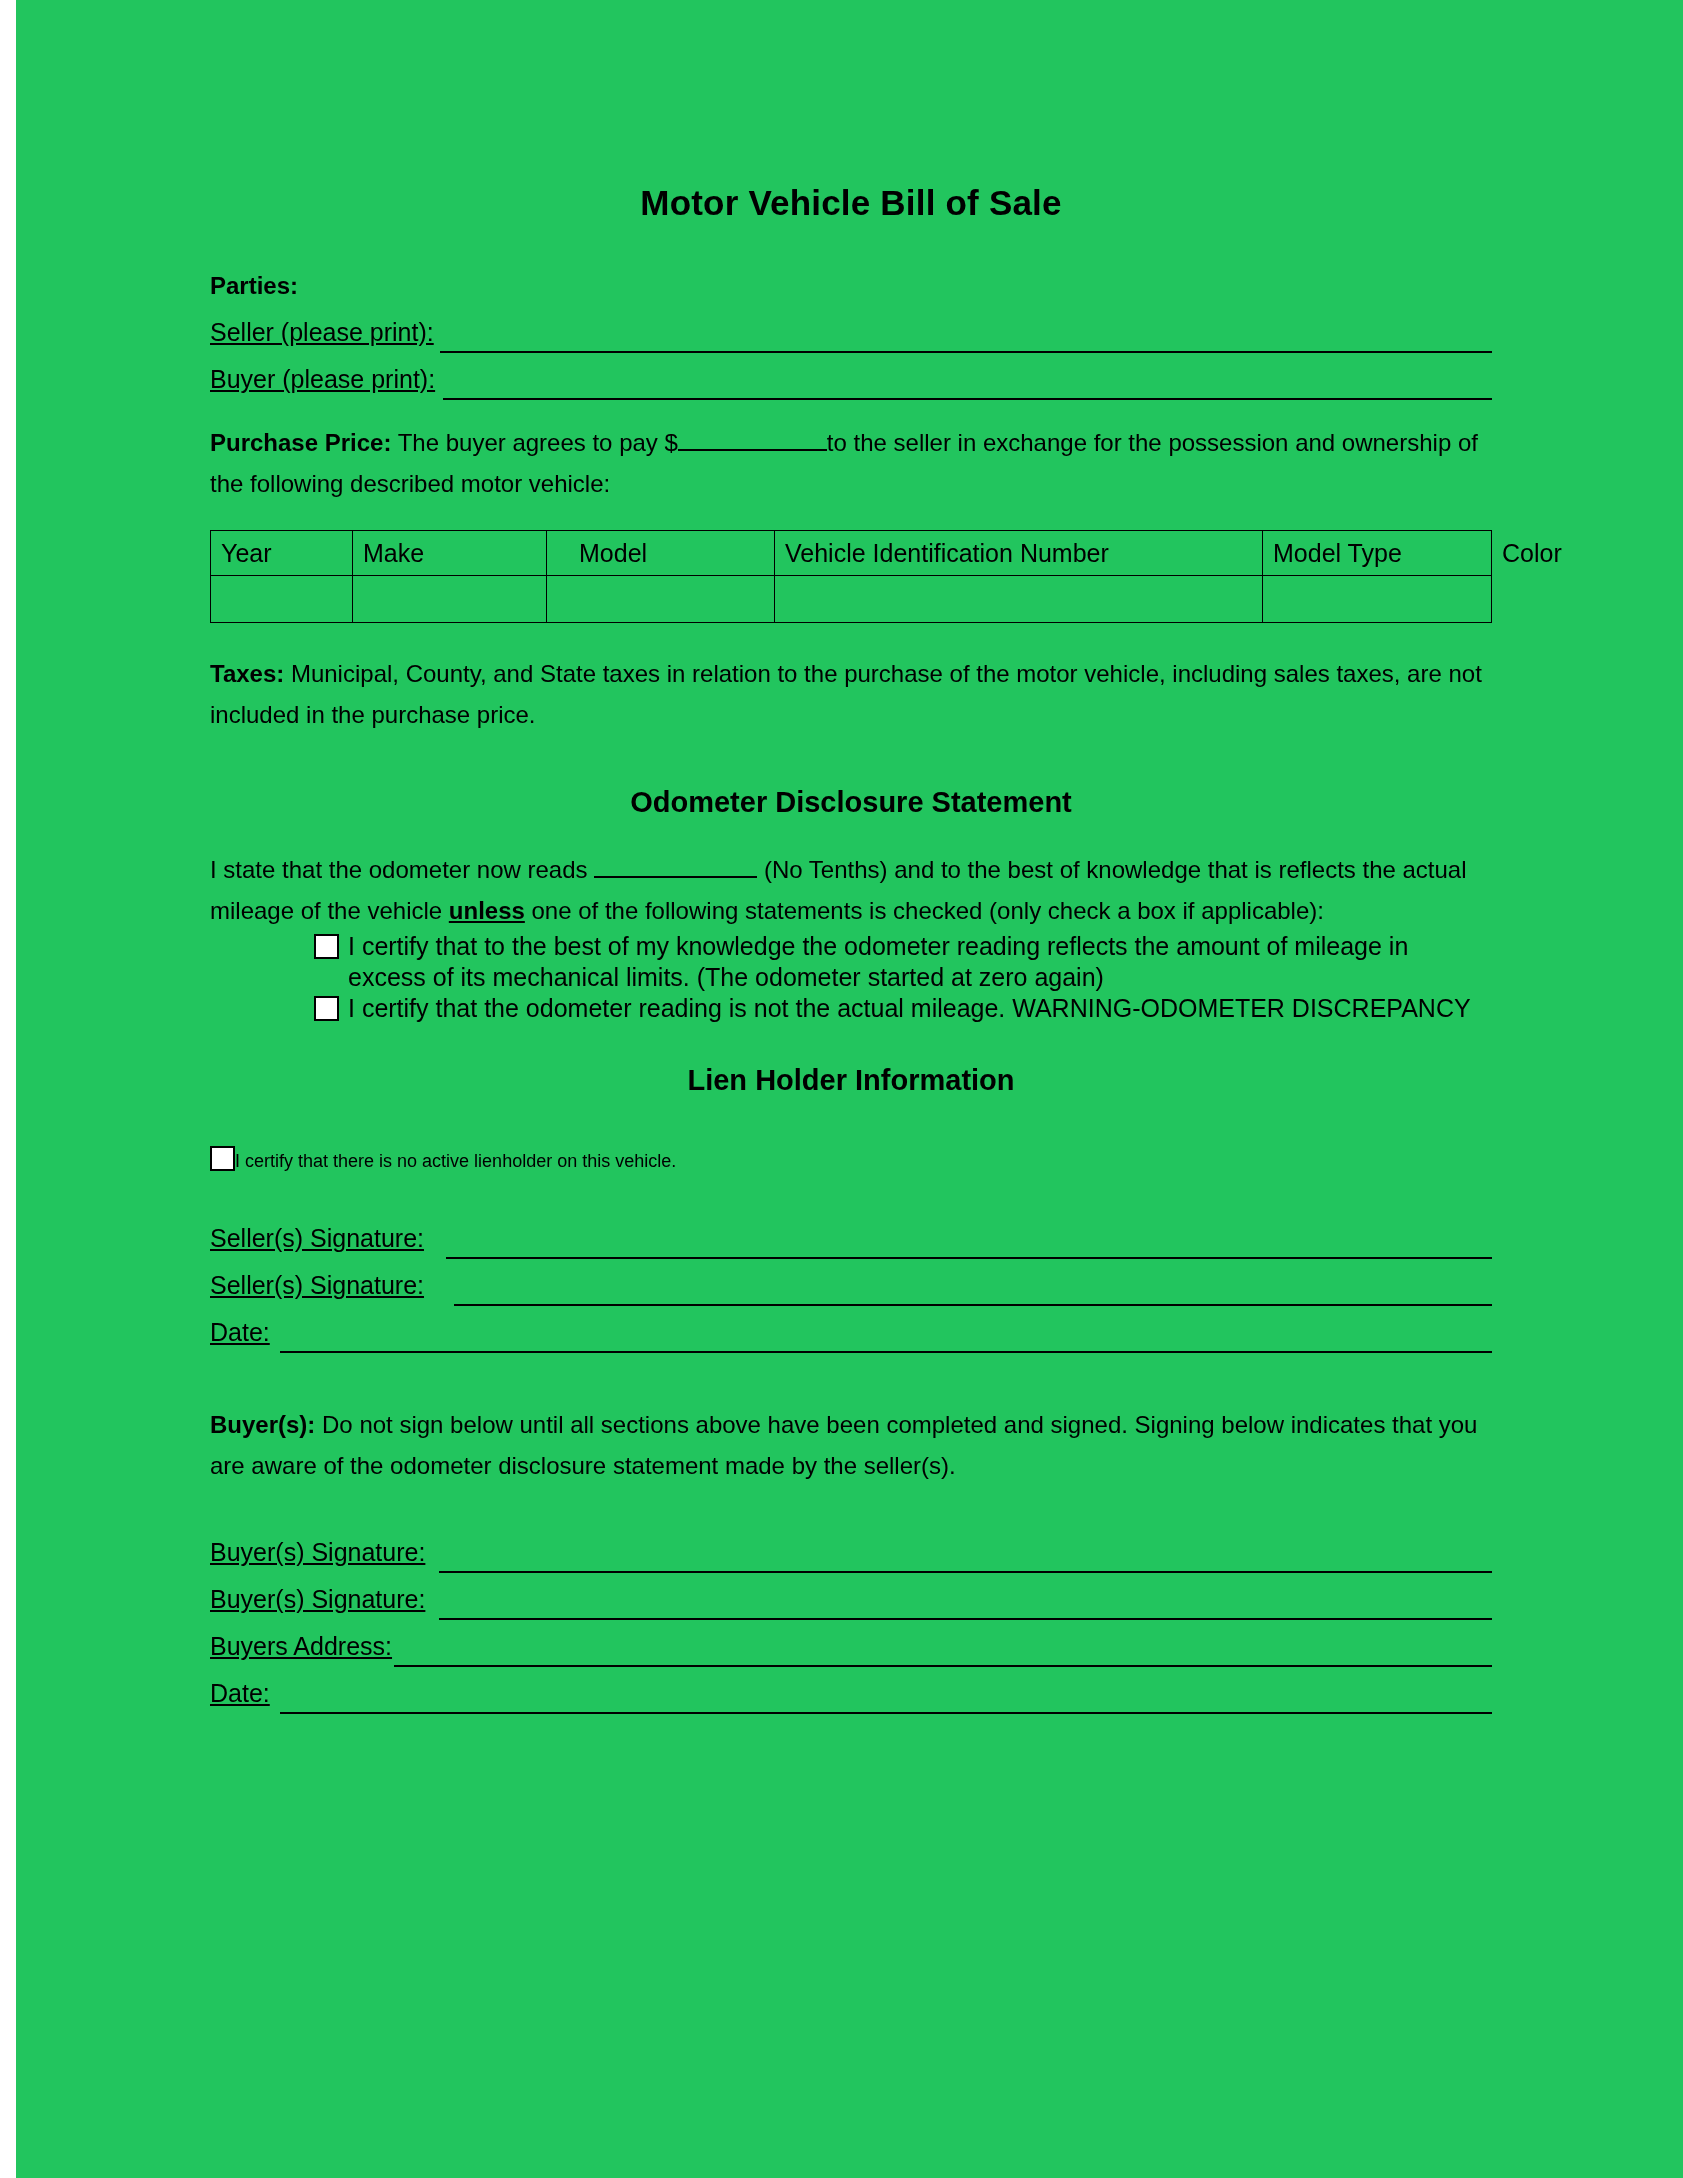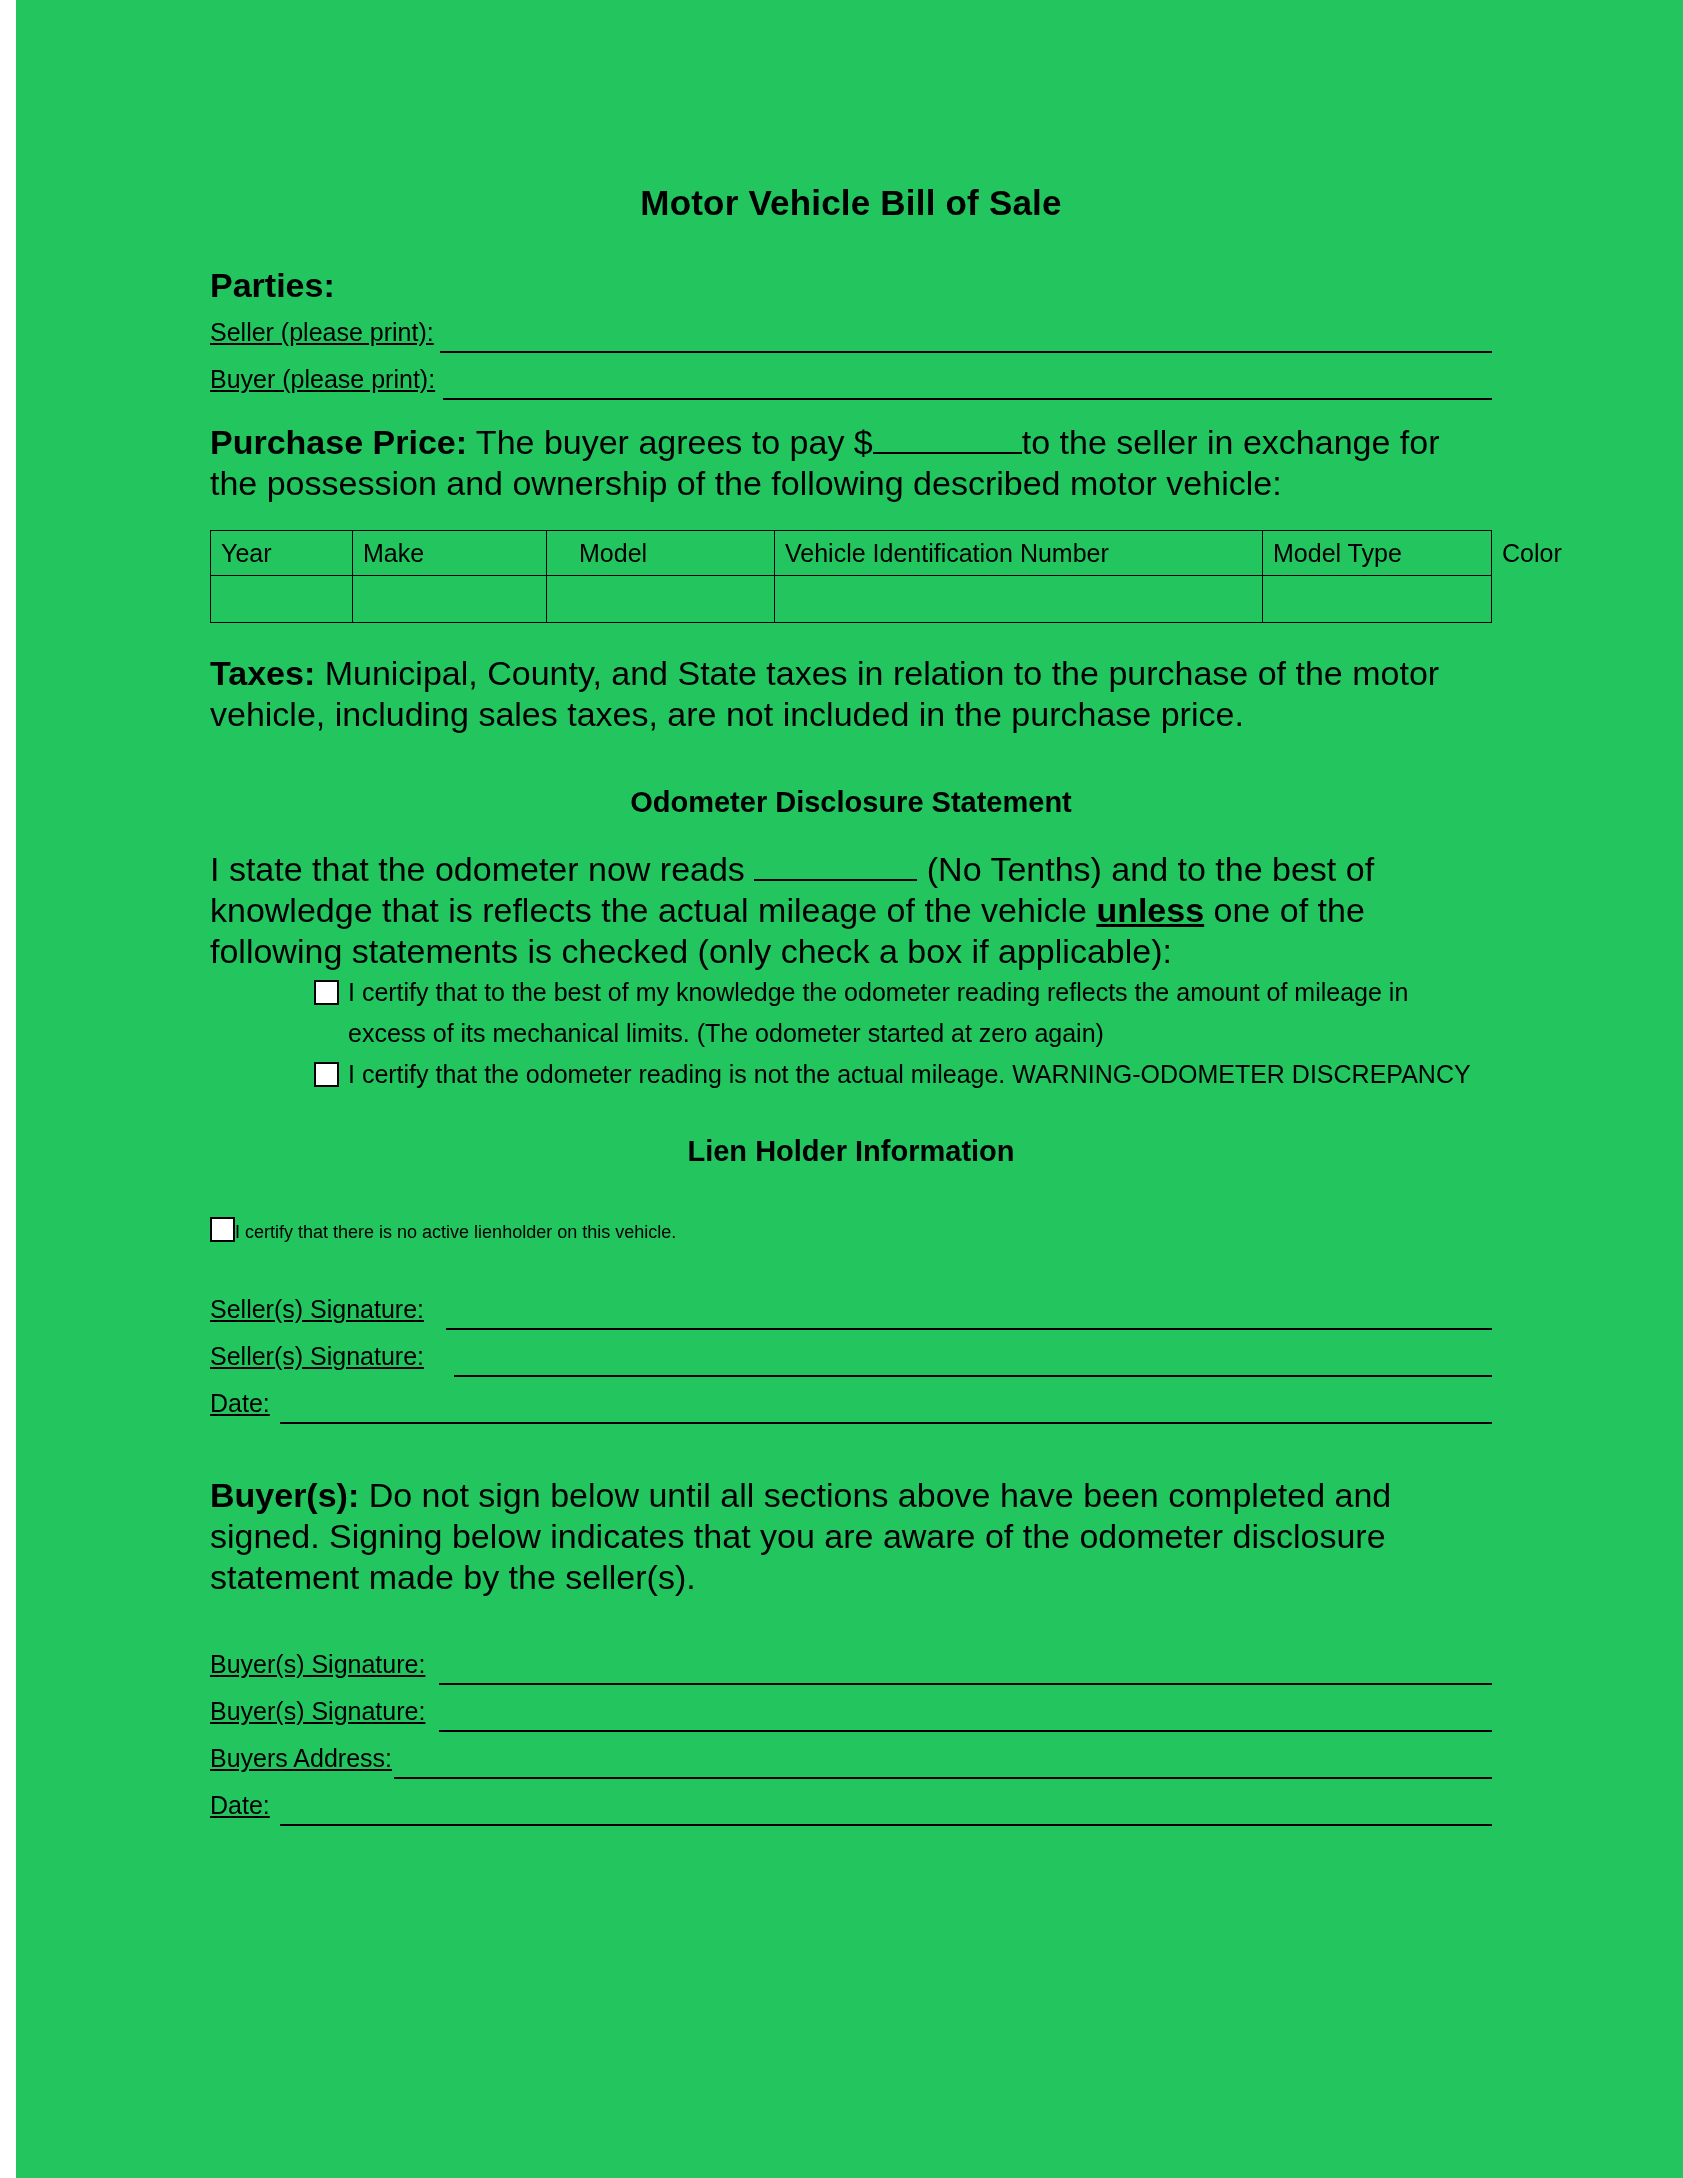--- a/index.html
+++ b/index.html
@@ -36,21 +36,21 @@
     margin: 0 0 42px 0;
     letter-spacing: 0.2px;
   }
   h2.section-title {
     font-size: 29px;
     font-weight: bold;
     text-align: center;
     margin: 0;
   }
   .para {
-    font-size: 34px;
+    font-size: 24px;
     line-height: 41px;
     margin: 0;
   }
   .bold { font-weight: bold; }
   .ul-bold { font-weight: bold; text-decoration: underline; }
 
   .label-line-row {
     display: flex;
     align-items: flex-end;
     font-size: 25px;
@@ -97,21 +97,21 @@
     width: 25px;
     height: 25px;
     border: 2px solid #000;
     margin-right: 9px;
     vertical-align: -4px;
     background: #fff;
     box-sizing: border-box;
   }
   .cb-item {
     font-size: 25px;
-    line-height: 41px;
+    line-height: 31px;
     margin-left: 104px;
     text-indent: -34px;
     padding-left: 34px;
   }
   .lien-cb {
     font-size: 18px;
     line-height: 41px;
     margin-top: 4px;
   }
   .lien-cb .checkbox { margin-right: 0; }

